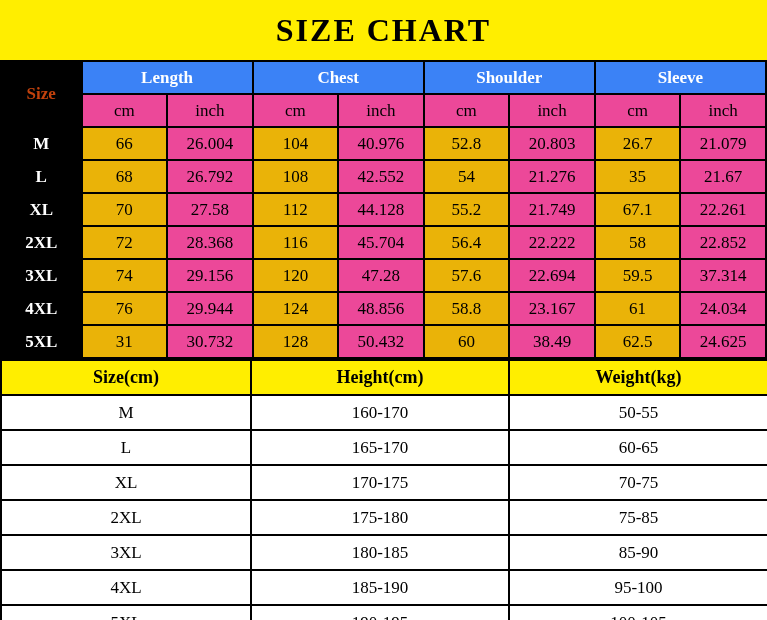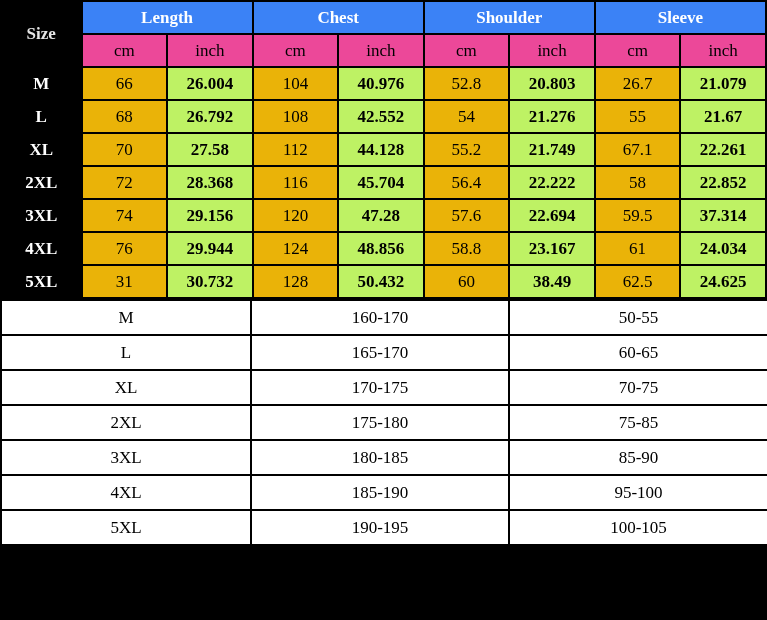--- a/index.html
+++ b/index.html
@@ -47,44 +47,43 @@
     padding: 0;
   }
   .hdr-black {
     background: #3b82f6;
     color: #ffffff;
     font-weight: bold;
     font-size: 19px;
   }
   .hdr-size {
     background: #000000;
-    color: #e5e5e5;
+    color: #c2410c;
     font-weight: bold;
     font-size: 19px;
   }
   .unit-cell {
     background: #ec4899;
     color: #000000;
     font-weight: normal;
     font-size: 17px;
   }
   .size-cell {
     background: #000000;
     color: #ffffff;
     font-weight: bold;
     font-size: 19px;
   }
   .val-white {
     background: #eab308;
     color: #000000;
   }
   .val-grey {
-    background: #bef264;
-    color: #000000;
-    font-weight: bold;
+    background: #ec4899;
+    color: #000000;
   }
   
   .body-table td {
     border: 2px solid #000000;
     text-align: center;
     font-size: 17px;
     font-family: "Liberation Serif", serif;
     height: 33px;
     padding: 0;
     background: #ffffff;
@@ -94,20 +93,21 @@
     background: #ffee00;
     font-weight: bold;
     font-size: 18px;
   }
 </style>
 </head>
 <body>
 
 <div class="sheet">
 
+  <div class="title-bar">SIZE  CHART</div>
 
   <table class="chart-table">
     <colgroup>
       <col style="width:80px">
       <col style="width:85px">
         <col style="width:85px">
       <col style="width:85px">
         <col style="width:85px">
       <col style="width:85px">
         <col style="width:85px">
@@ -145,21 +145,21 @@
         <td class="val-grey">21.079</td>
       </tr>
       <tr>
         <td class="size-cell">L</td>
         <td class="val-white">68</td>
         <td class="val-grey">26.792</td>
         <td class="val-white">108</td>
         <td class="val-grey">42.552</td>
         <td class="val-white">54</td>
         <td class="val-grey">21.276</td>
-        <td class="val-white">55</td>
+        <td class="val-white">35</td>
         <td class="val-grey">21.67</td>
       </tr>
       <tr>
         <td class="size-cell">XL</td>
         <td class="val-white">70</td>
         <td class="val-grey">27.58</td>
         <td class="val-white">112</td>
         <td class="val-grey">44.128</td>
         <td class="val-white">55.2</td>
         <td class="val-grey">21.749</td>
@@ -214,20 +214,25 @@
   </table>
 
   <table class="body-table">
     <colgroup>
       <col style="width:250px">
         <col style="width:258px">
         <col style="width:259px">
     </colgroup>
     <tbody>
       <tr>
+        <td class="bhdr">Size(cm)</td>
+        <td class="bhdr">Height(cm)</td>
+        <td class="bhdr">Weight(kg)</td>
+      </tr>
+      <tr>
         <td>M</td>
         <td>160-170</td>
         <td>50-55</td>
       </tr>
       <tr>
         <td>L</td>
         <td>165-170</td>
         <td>60-65</td>
       </tr>
       <tr>

